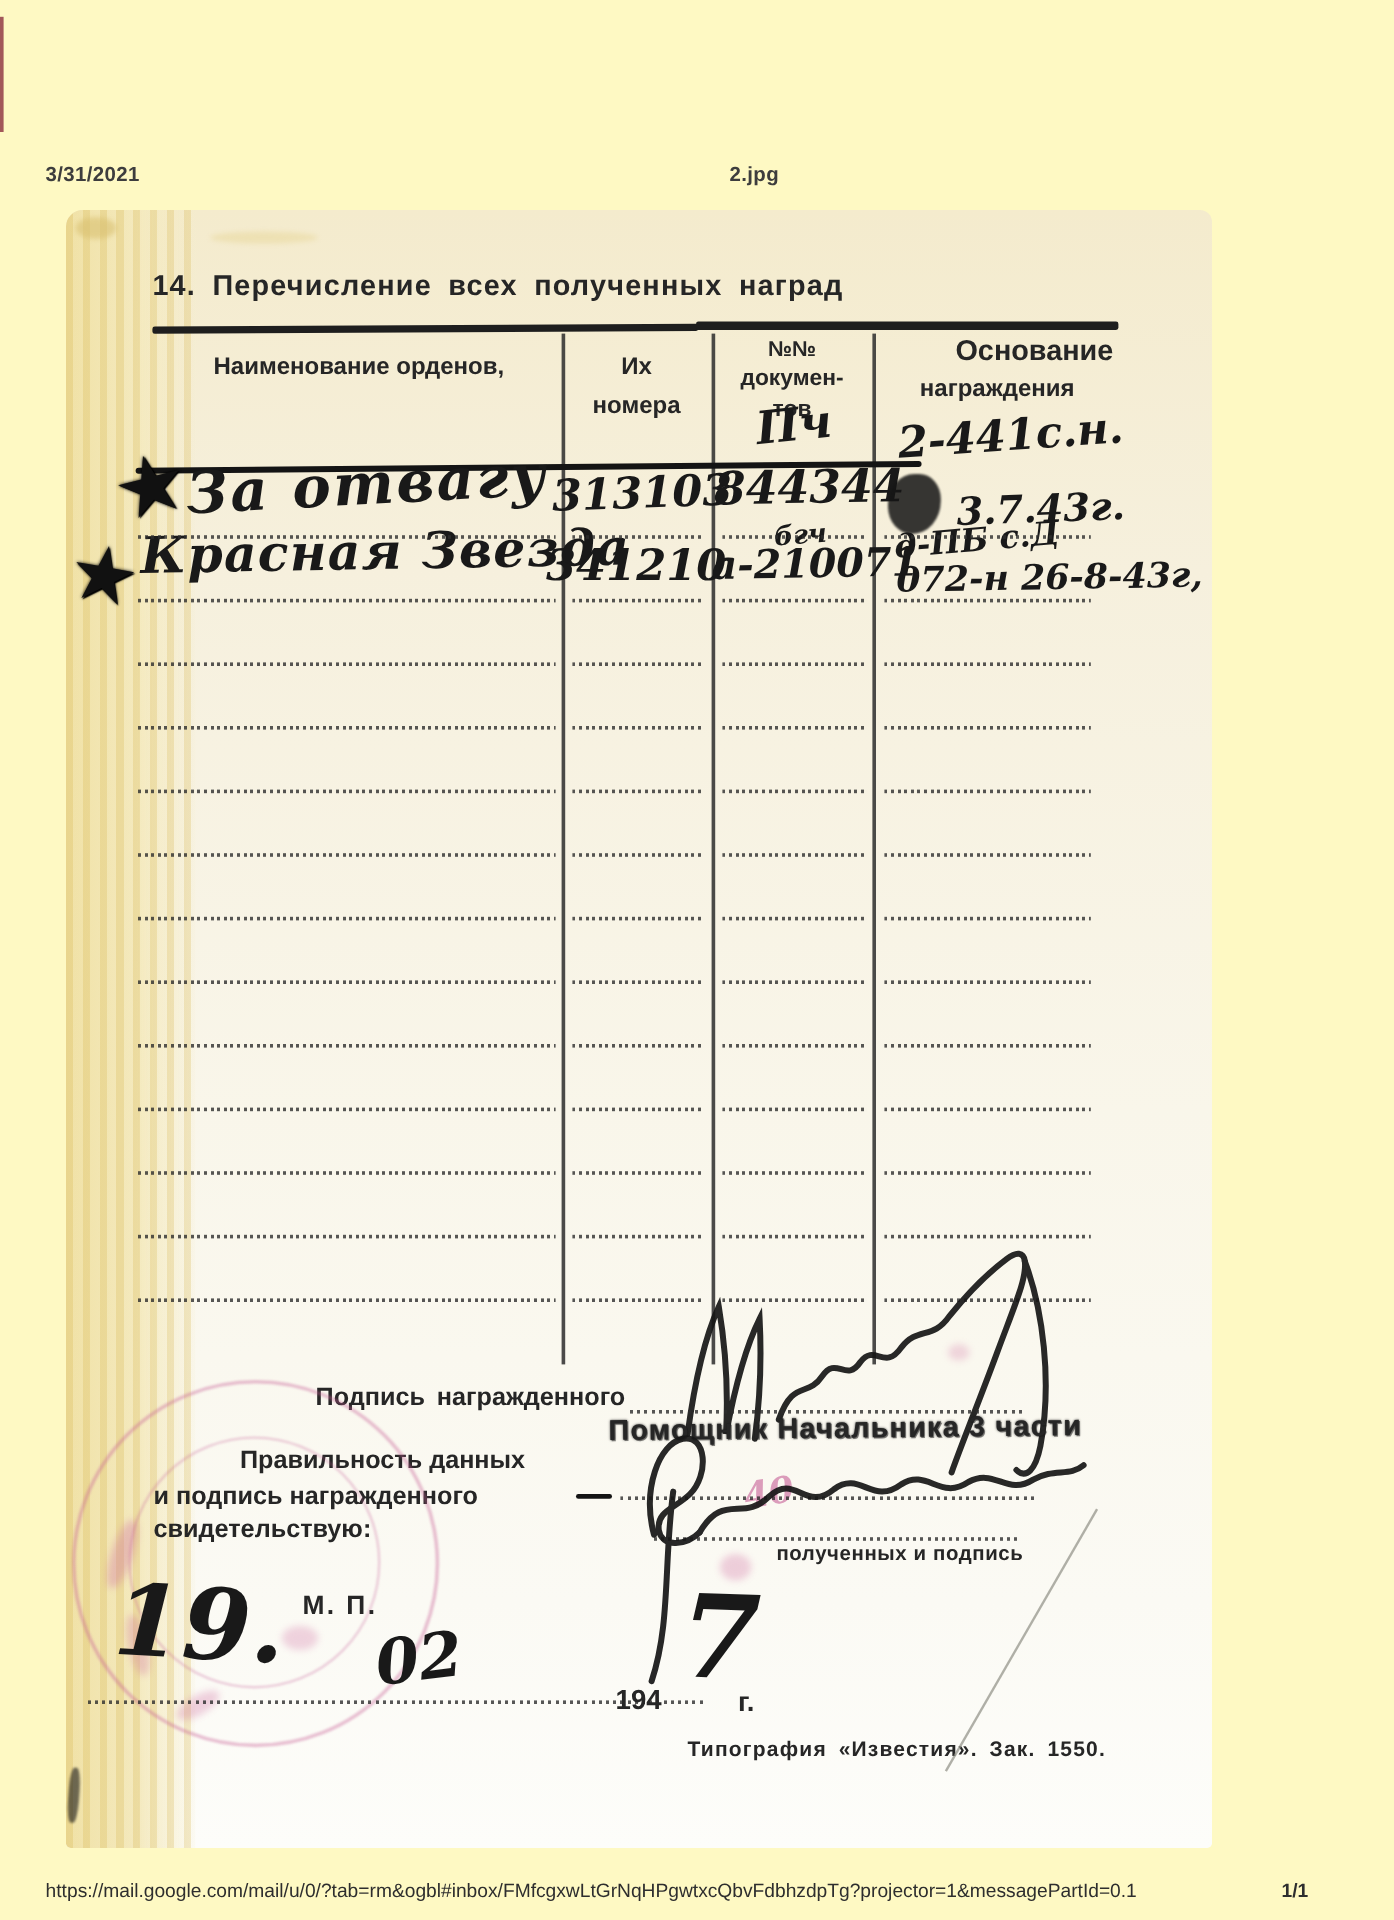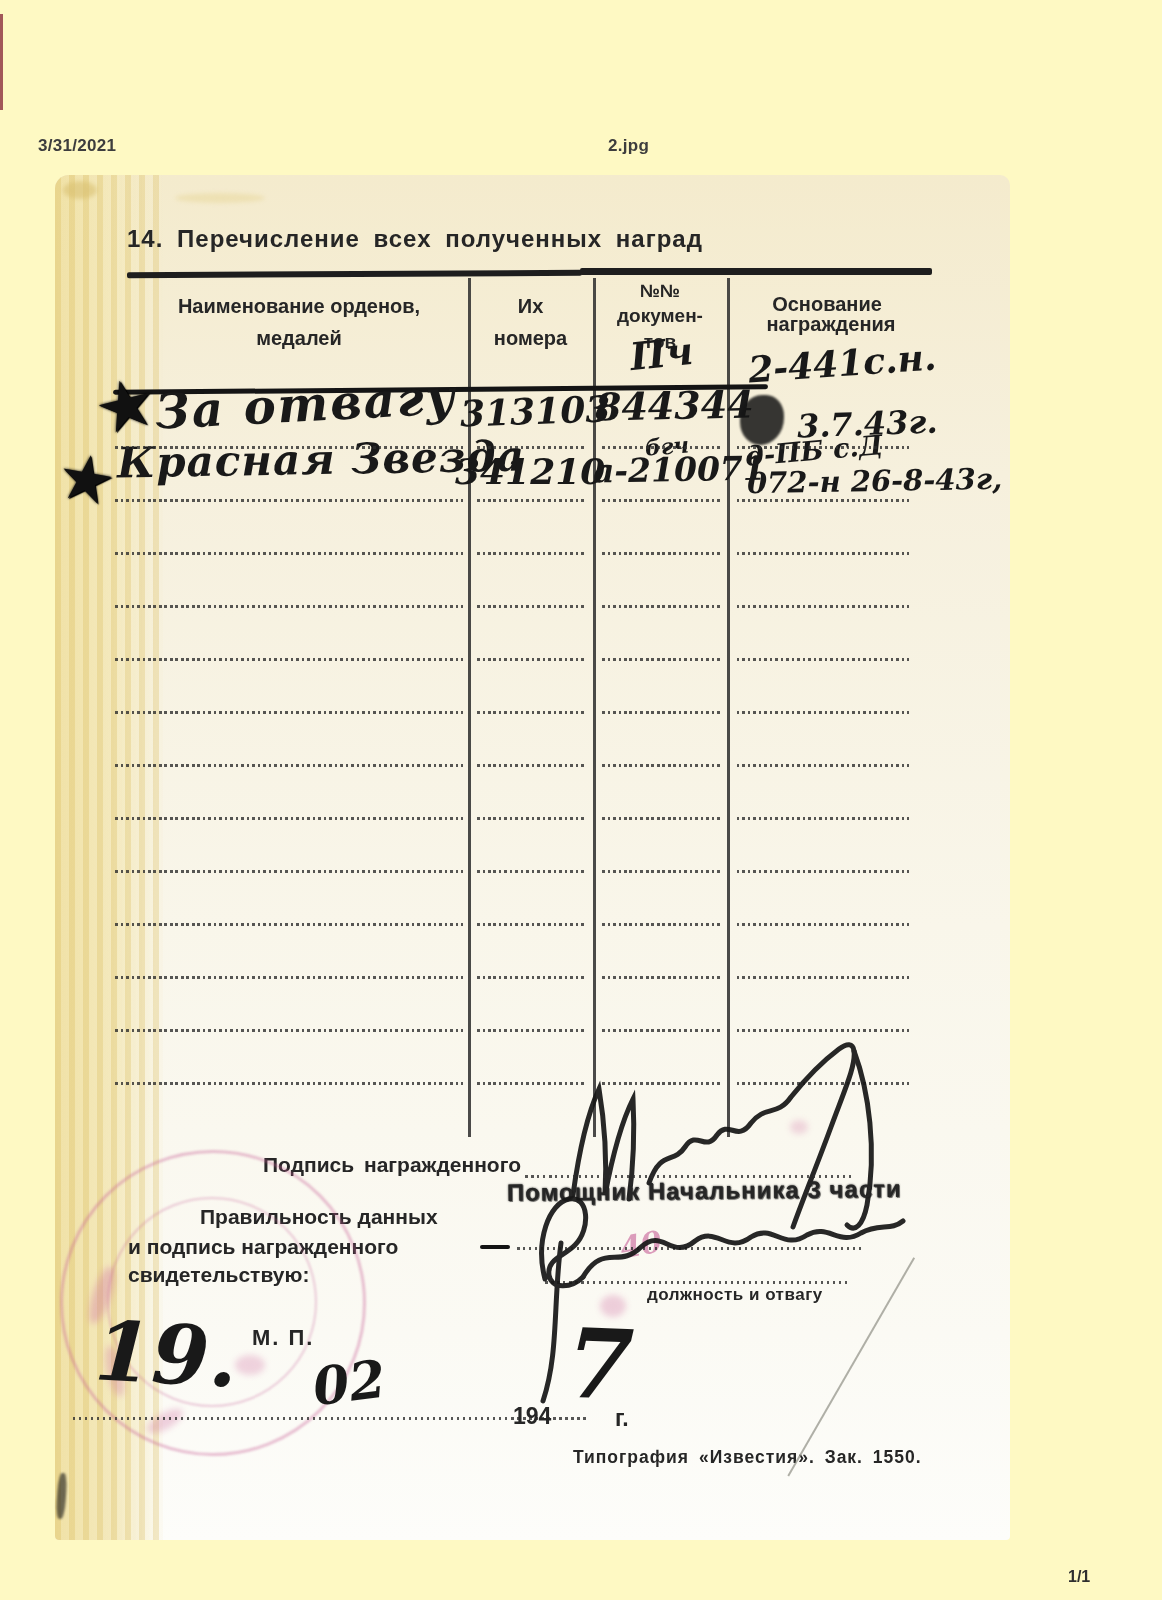--- a/index.html
+++ b/index.html
@@ -44,44 +44,44 @@
   .stamped{text-shadow:0 0 2px rgba(25,25,25,.9),1px 1px 0 rgba(25,25,25,.5);letter-spacing:1px;}
 </style>
 </head>
 <body>
 
 <div class="screen">
 
   <div class="edge-strip"></div>
   <div class="print-meta" style="left:38px;top:136px;">3/31/2021</div>
   <div class="print-meta" style="left:608px;top:136px;">2.jpg</div>
+  <div class="print-url" style="left:38px;top:1568px;">https://mail.google.com/mail/u/0/?tab=rm&amp;ogbl#inbox/FMfcgxwLtGrNqHPgwtxcQbvFdbhzdpTg?projector=1&amp;messagePartId=0.1</div>
   <div class="print-url" style="left:1068px;top:1568px;font-weight:700;">1/1</div>
 
   <div class="doc">
     <div class="doc-left-edge"></div>
     <div class="stain" style="left:8px;top:6px;width:34px;height:18px;background:#d9c070;opacity:.6;"></div>
     <div class="stain" style="left:120px;top:18px;width:90px;height:10px;background:#e6d493;opacity:.45;"></div>
 
     <div class="pr" style="left:72px;top:50px;font-size:24px;letter-spacing:1px;word-spacing:6px;text-align:right;">14. Перечисление всех полученных наград</div>
 
     <div class="thick" style="left:72px;top:96px;width:455px;transform:rotate(-0.3deg);"></div>
     <div class="thick" style="left:525px;top:93px;width:352px;height:7px;"></div>
 
     <div class="vline" style="left:413px;top:103px;height:859px;"></div>
     <div class="vline" style="left:538px;top:103px;height:859px;"></div>
     <div class="vline" style="left:672px;top:103px;height:859px;"></div>
 
     <div class="pr center" style="left:75px;top:120px;width:338px;font-size:20px;">Наименование орденов,</div>
-    <div class="pr center" style="left:75px;top:152px;width:338px;font-size:20px;">медалей</div>
     <div class="pr center" style="left:413px;top:120px;width:125px;font-size:20px;">Их</div>
     <div class="pr center" style="left:413px;top:152px;width:125px;font-size:20px;">номера</div>
     <div class="pr center" style="left:538px;top:106px;width:134px;font-size:18px;">№№</div>
     <div class="pr center" style="left:538px;top:130px;width:134px;font-size:19px;">докумен-</div>
     <div class="pr center" style="left:538px;top:156px;width:134px;font-size:19px;">тов</div>
-    <div class="pr center" style="left:672px;top:118px;width:200px;font-size:20px;">Основание</div>
+    <div class="pr center" style="left:672px;top:104px;width:200px;font-size:24px;padding-left:35px;">Основание</div>
     <div class="pr center" style="left:672px;top:138px;width:208px;font-size:20px;">награждения</div>
 
     <div class="hand" style="left:575px;top:160px;font-size:38px;transform:rotate(-6deg);">Пч</div>
     <div class="hand" style="left:693px;top:170px;font-size:36px;transform:rotate(-4deg);">2-441с.н.</div>
 
     <div class="stroke" style="left:58px;top:212px;width:655px;height:5px;transform:rotate(-0.5deg);"></div>
 
     <div class="star" style="left:40px;top:196px;font-size:68px;transform:rotate(-14deg);">★</div>
     <div class="hand" style="left:100px;top:205px;font-size:48px;transform:rotate(-3deg);letter-spacing:2px;">За отвагу</div>
     <div class="hand" style="left:405px;top:218px;font-size:36px;transform:rotate(-2deg);">313103</div>
@@ -200,21 +200,21 @@
     <div class="stroke" style="left:425px;top:1070px;width:30px;height:4px;"></div>
     <div class="dotline" style="left:462px;top:1072px;width:345px;"></div>
     <div class="dotline" style="left:490px;top:1106px;width:305px;"></div>
     <svg class="sig" style="left:460px;top:1008px;" width="420" height="230" viewBox="0 0 420 230">
       <g fill="none" stroke="#161616" stroke-width="5" stroke-linecap="round" opacity="0.92">
         <path d="M30 96 C20 58 34 20 54 16 C74 12 76 46 60 62 C48 74 32 76 34 92 C36 106 56 106 68 94"></path>
         <path d="M68 94 C88 60 104 86 126 64 C148 44 156 78 180 58 C202 42 212 72 236 54 C258 40 268 68 292 52 C314 40 324 64 346 50 C364 40 376 48 388 38"></path>
         <path d="M46 60 C38 120 44 170 28 218"></path>
       </g>
     </svg>
-    <div class="pr" style="left:592px;top:1110px;font-size:17px;letter-spacing:.5px;">должность и отвагу</div>
+    <div class="pr" style="left:592px;top:1110px;font-size:17px;letter-spacing:.5px;">полученных и подпись</div>
 
     <div class="stamp-circle" style="left:5px;top:975px;width:300px;height:300px;border:3px solid rgba(199,95,151,.38);filter:blur(1px);"></div>
     <div class="stamp-circle" style="left:52px;top:1022px;width:206px;height:206px;border:2.5px solid rgba(199,95,151,.3);filter:blur(1px);"></div>
     <div class="pink-smudge" style="left:38px;top:1090px;width:18px;height:60px;opacity:.35;transform:rotate(18deg);"></div>
     <div class="pink-smudge" style="left:52px;top:1170px;width:16px;height:52px;opacity:.3;transform:rotate(-12deg);"></div>
     <div class="pink-smudge" style="left:90px;top:1238px;width:40px;height:16px;opacity:.3;transform:rotate(-30deg);"></div>
     <div class="pink-smudge" style="left:180px;top:1180px;width:30px;height:20px;opacity:.28;"></div>
     <div class="pink-smudge" style="left:545px;top:1120px;width:26px;height:22px;opacity:.3;"></div>
     <div class="pink-smudge" style="left:735px;top:945px;width:18px;height:14px;opacity:.25;"></div>
 

